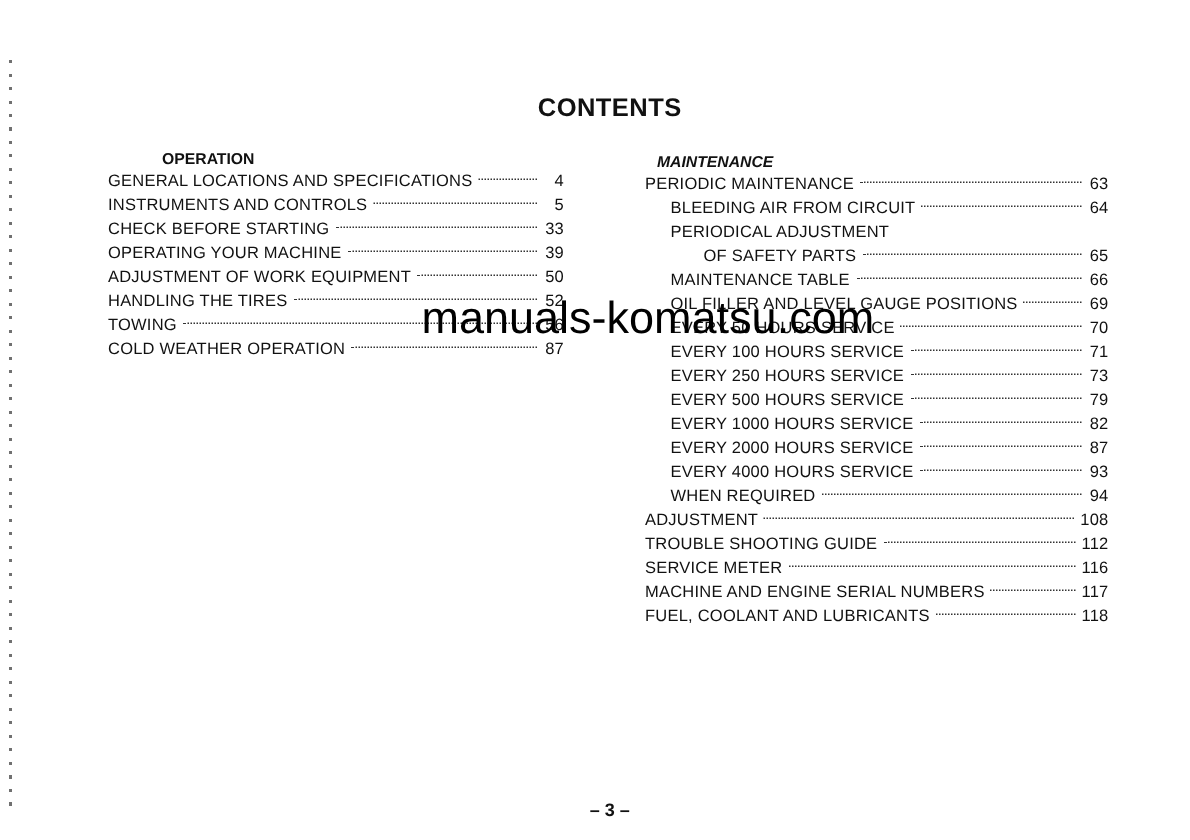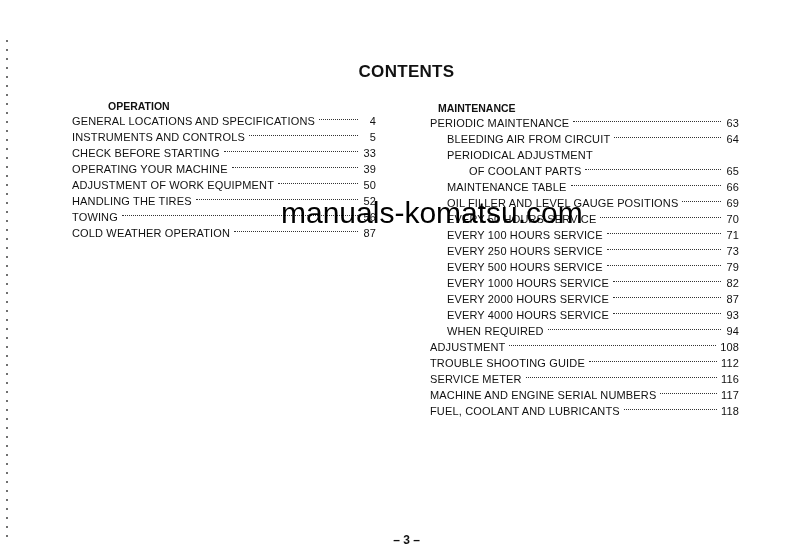--- a/index.html
+++ b/index.html
@@ -16,21 +16,21 @@
       position: absolute; left: 0; width: 813px; top: 62px; text-align: center;
       font-weight: bold; font-size: 17px; letter-spacing: 0.3px;
     }
     .col { position: absolute; }
     .col.left { left: 72px; top: 99px; width: 304px; }
     .col.right { left: 430px; top: 101px; width: 309px; }
     .section-head {
       text-align: left; font-weight: bold; font-size: 10.5px; height: 14px; line-height: 14px;
     }
     .col.left .section-head { padding-left: 36px; }
-    .col.right .section-head { padding-left: 8px; }
+    .col.right .section-head { padding-left: 8px; font-style: italic; }
     .row {
       display: flex; align-items: center; height: 16px; line-height: 16px;
       font-size: 11px; white-space: nowrap; letter-spacing: 0.15px;
     }
     .row .label { flex: 0 0 auto; }
     .row .dots {
       flex: 1 1 auto; margin: 0 4px; border-bottom: 1px dotted #333; height: 0; position: relative; top: -2px;
     }
     .row .page { flex: 0 0 auto; min-width: 14px; text-align: right; }
     .ind1 { padding-left: 17px; }
@@ -104,21 +104,21 @@
     </div>
   <div class="row ind1">
       <span class="label">BLEEDING AIR FROM CIRCUIT</span>
       <span class="dots"></span>
       <span class="page">64</span>
     </div>
   <div class="row ind1">
       <span class="label">PERIODICAL ADJUSTMENT</span>
     </div>
   <div class="row ind2">
-      <span class="label">OF COOLANT PARTS</span>
+      <span class="label">OF SAFETY PARTS</span>
       <span class="dots"></span>
       <span class="page">65</span>
     </div>
   <div class="row ind1">
       <span class="label">MAINTENANCE TABLE</span>
       <span class="dots"></span>
       <span class="page">66</span>
     </div>
   <div class="row ind1">
       <span class="label">OIL FILLER AND LEVEL GAUGE POSITIONS</span>

